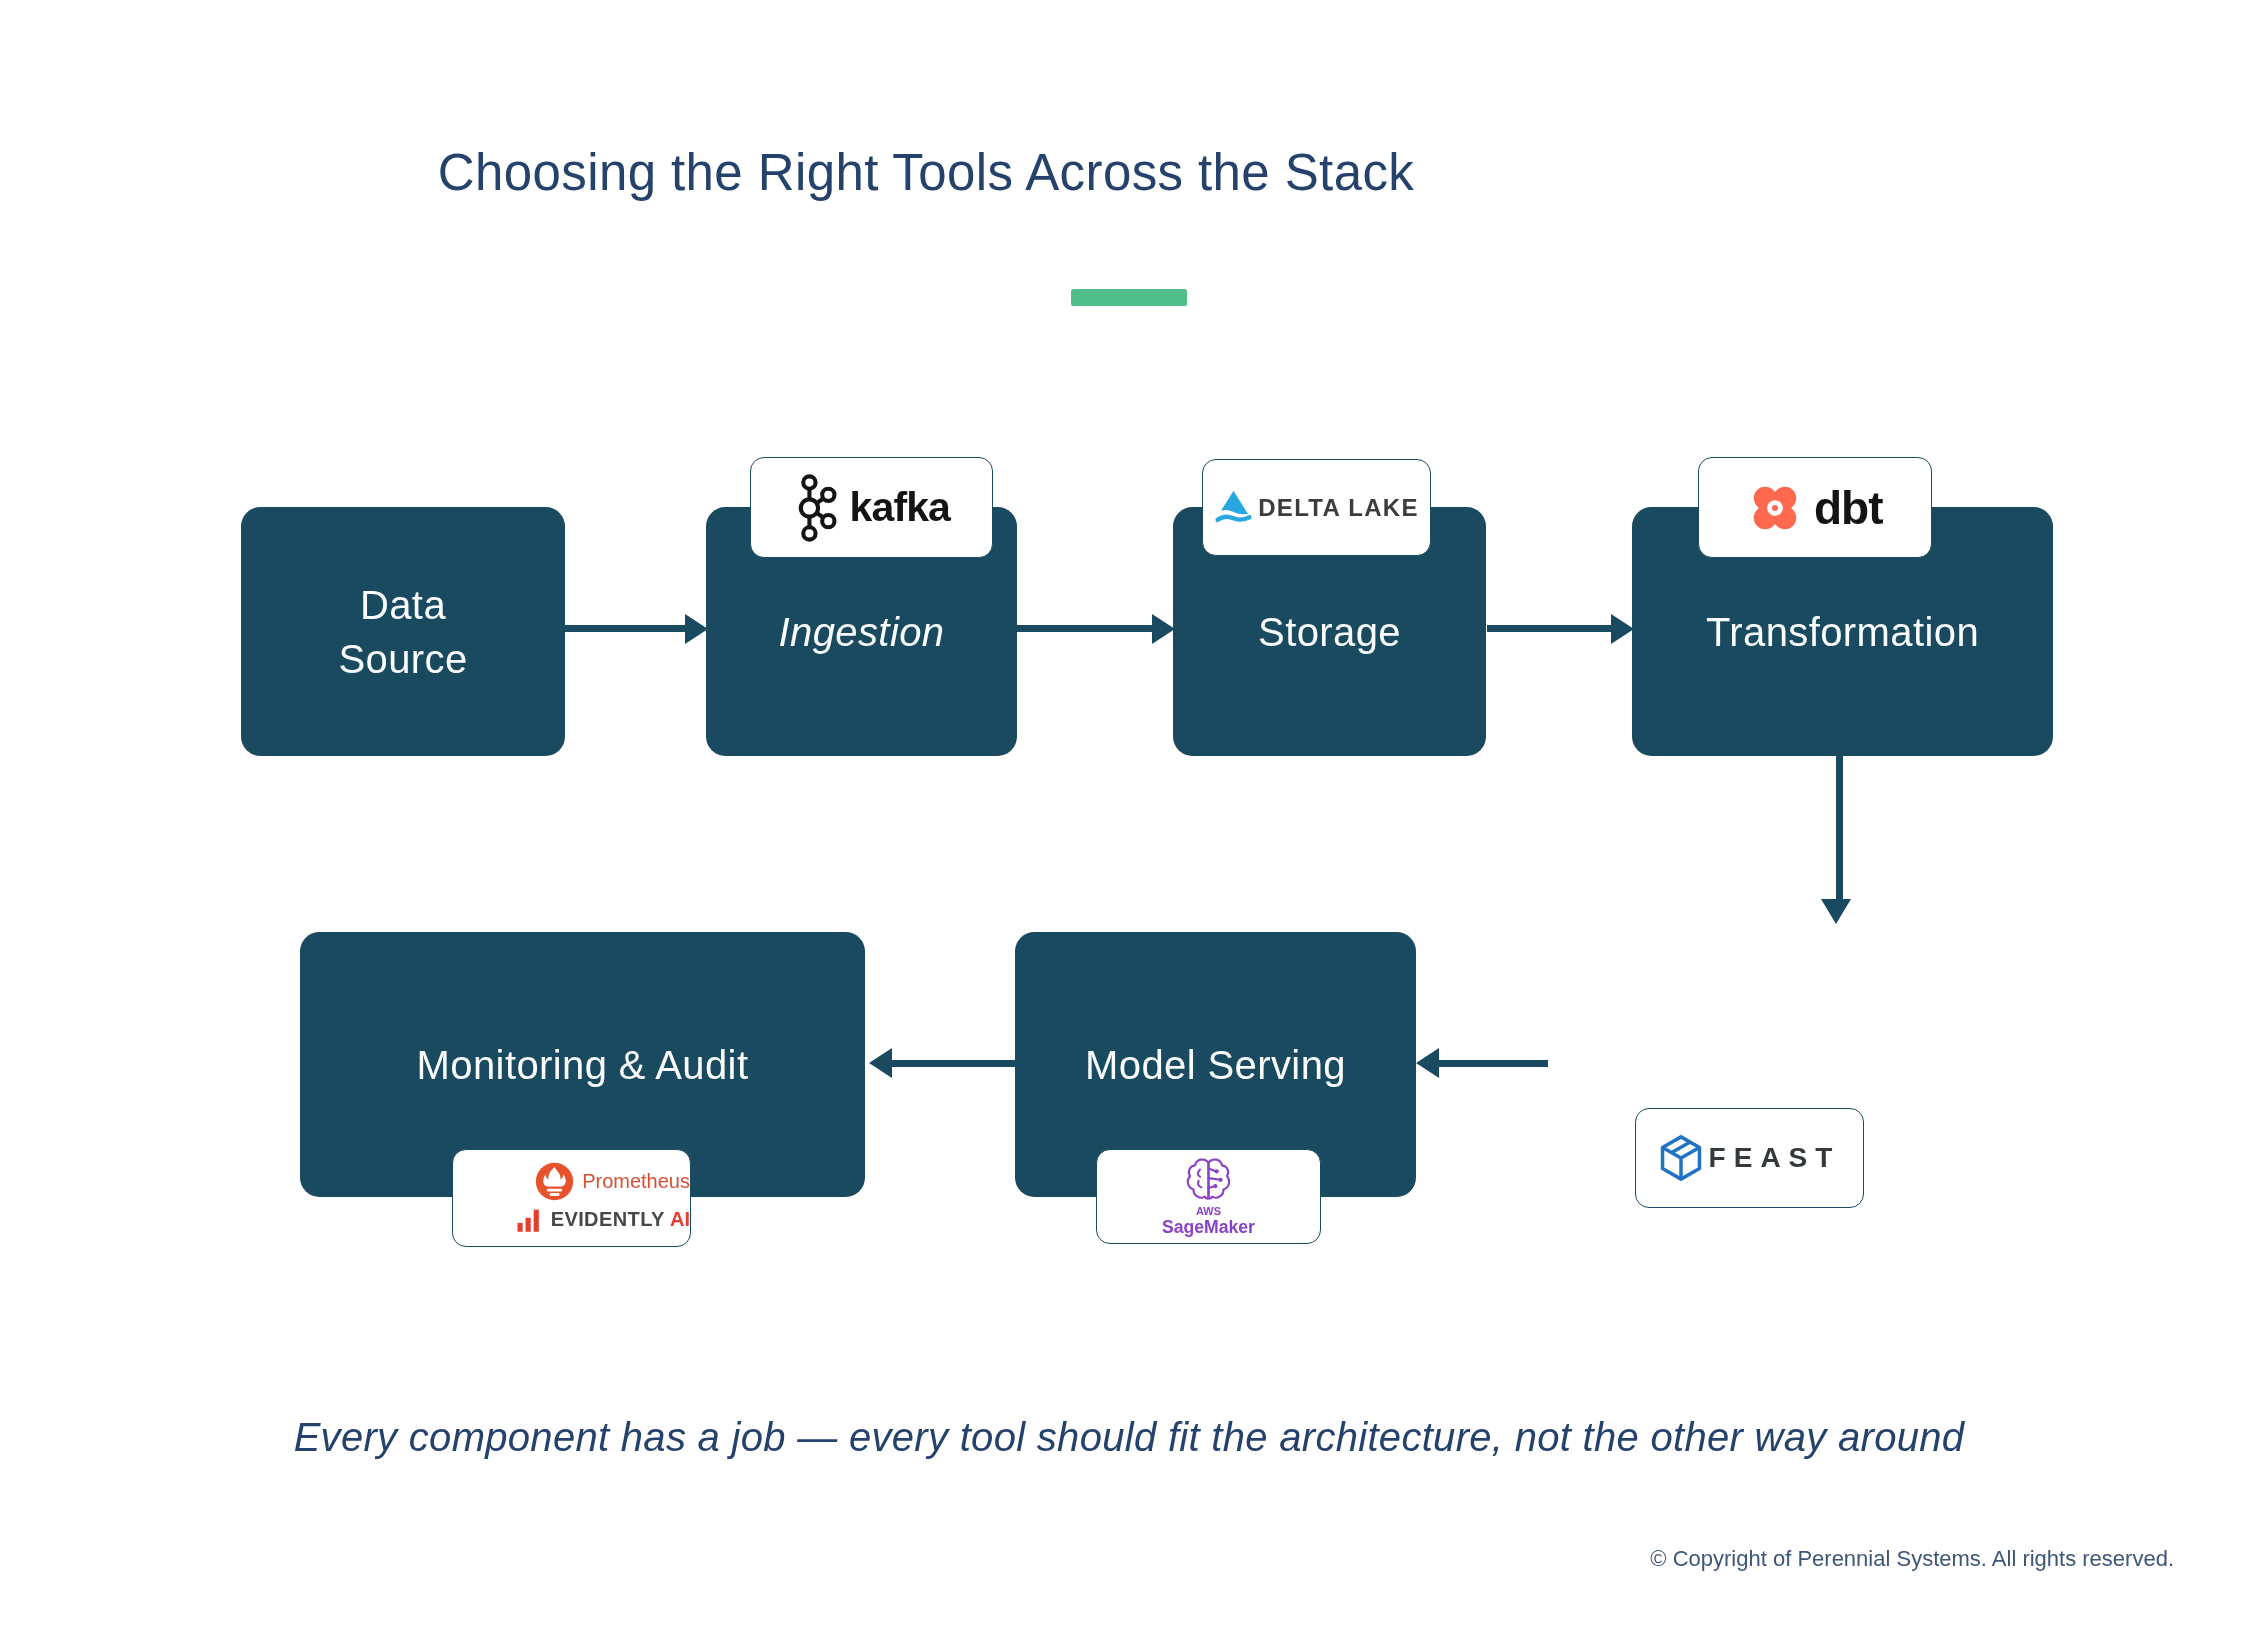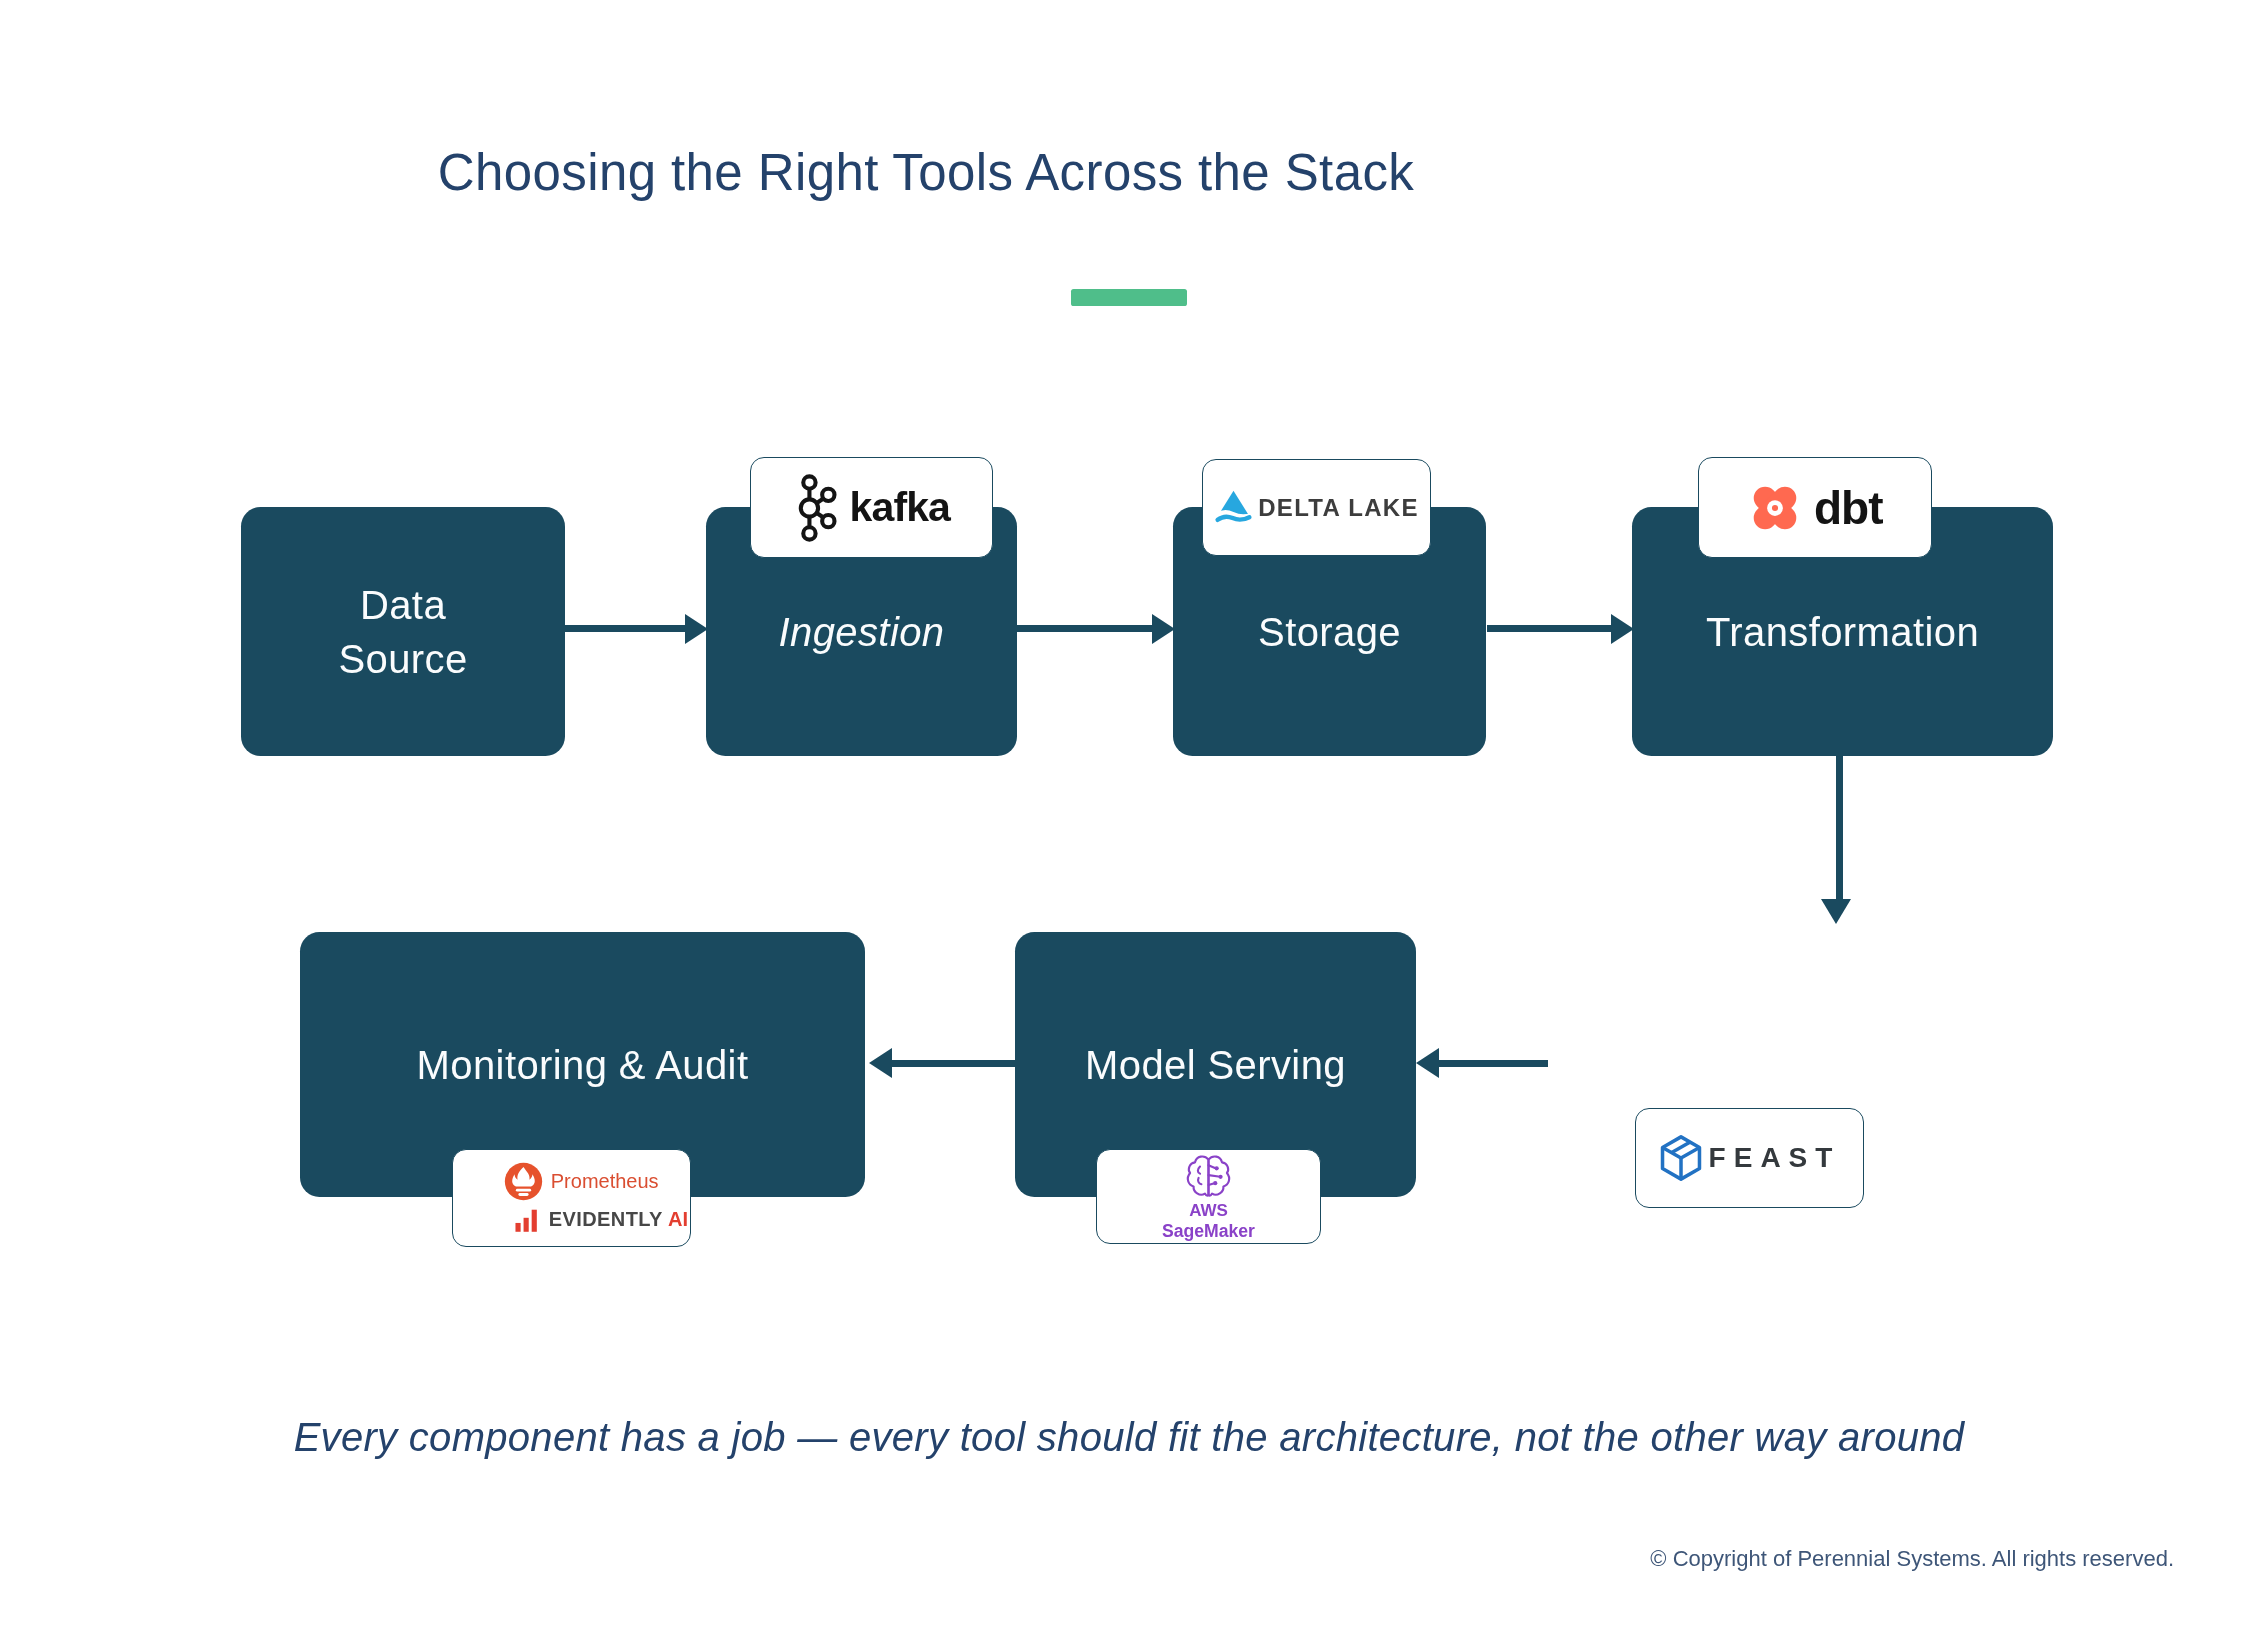--- a/index.html
+++ b/index.html
@@ -46,37 +46,37 @@
   #a4h{left:1416px;top:1048px;} #a4s{left:1439px;top:1060px;width:109px;}
   #a5h{left:869px; top:1048px;} #a5s{left:892px;top:1060px;width:123px;}
 
   
   .chip{position:absolute;background:#ffffff;border:1.8px solid #1A4A5F;border-radius:14px;
         box-sizing:border-box;display:flex;align-items:center;justify-content:center;z-index:5;}
   #chip-kafka{left:750px;top:457px;width:243px;height:101px;gap:10.6px;}
   #chip-delta{left:1202px;top:459px;width:229px;height:97px;gap:5px;}
   #chip-dbt  {left:1698px;top:457px;width:234px;height:101px;gap:10.6px;}
   #chip-prom {left:452px;top:1149px;width:239px;height:98px;
-              flex-direction:column;align-items:center;justify-content:center;
+              flex-direction:column;align-items:flex-end;justify-content:center;
               gap:4.4px;padding-left:19.4px;}
   #chip-sm   {left:1096px;top:1149px;width:225px;height:95px;
               flex-direction:column;gap:0.9px;}
   #chip-feast{left:1635px;top:1108px;width:229px;height:100px;gap:6px;}
 
   .kafka-word{font-size:41px;font-weight:700;color:#141414;letter-spacing:-0.9px;}
   .delta-word{font-size:24px;font-weight:700;color:#3D3D3D;letter-spacing:1.3px;}
   .dbt-word{font-size:46px;font-weight:700;color:#141414;letter-spacing:-0.9px;}
   .feast-word{font-size:28px;font-weight:700;color:#34393D;letter-spacing:8px;}
 
   .prow{display:flex;align-items:center;gap:8px;}
   .prow2{margin-left:40px;}
   .prom-word{font-size:20px;font-weight:400;color:#DA4E31;}
   .evid-word{font-size:20px;font-weight:700;color:#474747;letter-spacing:0.4px;}
   .evid-ai{font-size:20px;font-weight:700;color:#E33E30;margin-left:5.3px;margin-top:29px;}
-  .sm-line1{font-size:17px;font-weight:700;color:#8A42C8;line-height:1.1;}
+  .sm-line1{font-size:11px;font-weight:700;color:#8A42C8;line-height:1.1;}
   .sm-line2{font-size:17.6px;font-weight:700;color:#8A42C8;line-height:1.1;}
 
   
   .tagline{position:absolute;top:1405px;left:0;width:2258px;text-align:center;
            font-size:40px;font-style:italic;font-weight:400;color:#24426B;letter-spacing:0.3px;margin-top:10px;}
   .copyright{position:absolute;top:1546px;right:84px;font-size:22px;color:#3E5678;}
 </style>
 </head>
 <body>
 

